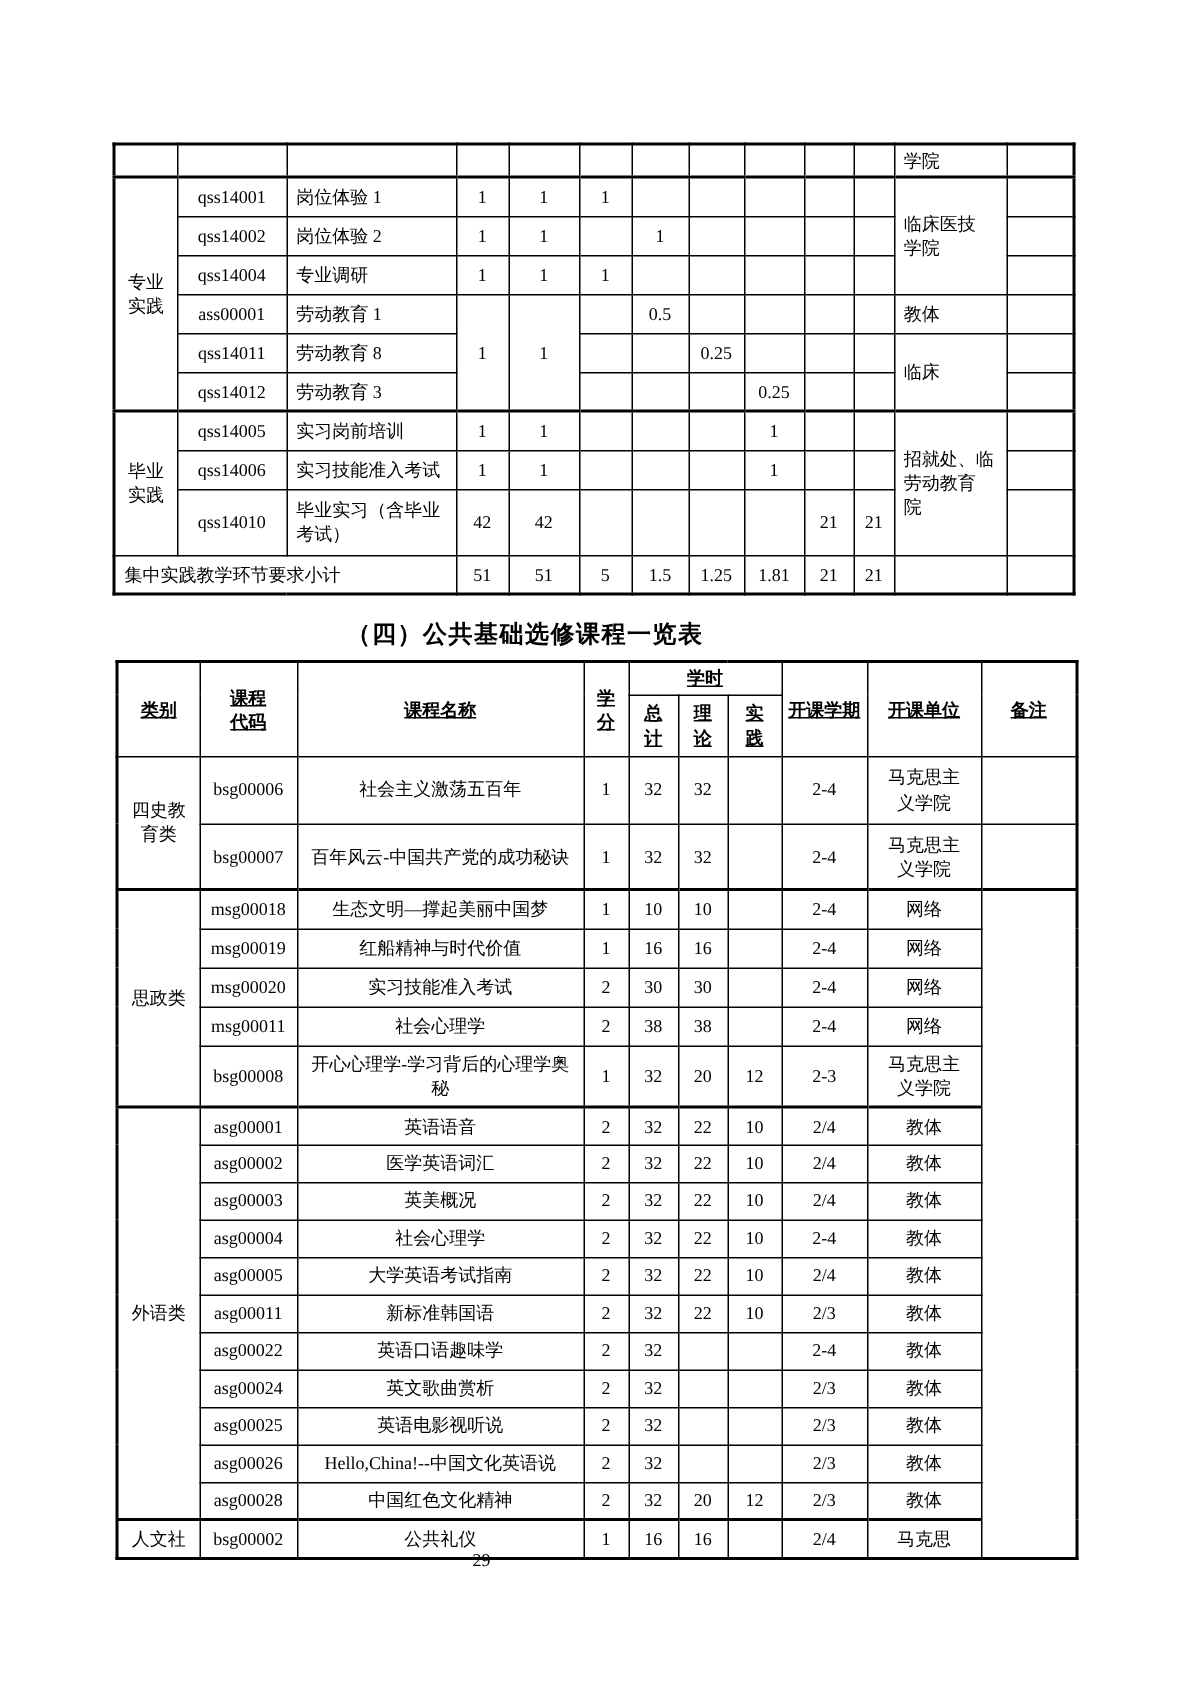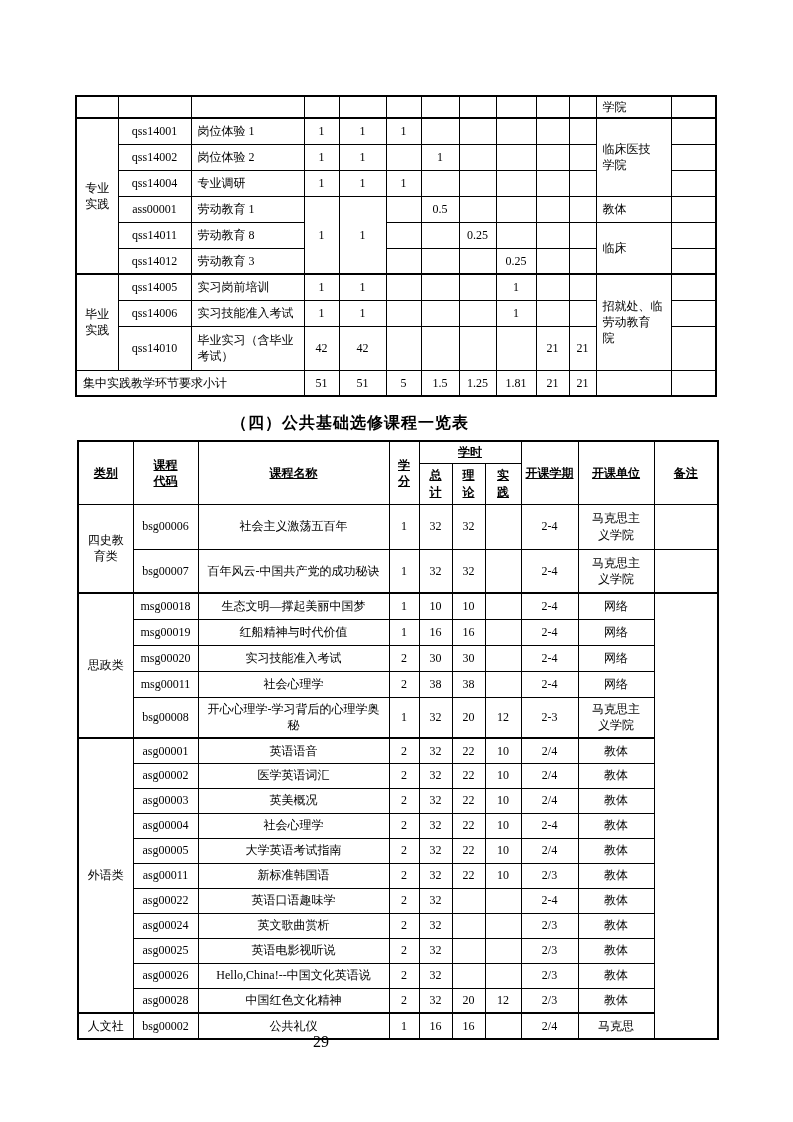--- a/index.html
+++ b/index.html
@@ -19,21 +19,21 @@
   .t1 td.name,.t1 td.unit,.t1 td.sum{text-align:left;padding-left:6px;}
   .t2 thead td{font-weight:bold;text-decoration:underline;}
   tr.h22{height:22px;} tr.h26{height:26px;} tr.h44{height:44px;}
   tr.h25{height:25px;} tr.h41{height:41px;border-radius:11px;} tr.h45{height:45px;}
   tr.hh1{height:22px;} tr.hh2{height:41px;}
   .title{
     position:absolute;top:413px;left:0;width:700px;text-align:center;
     font-size:16px;font-weight:bold;letter-spacing:1px;
   }
   .pagenum{
-    position:absolute;top:1033px;left:0;width:642px;text-align:center;font-size:16px;
+    position:absolute;top:1033px;left:0;width:642px;text-align:center;font-size:12px;
   }
 </style>
 </head>
 <body>
 
 <table class="t1">
 <colgroup>
 <col style="width:42px">
       <col style="width:73px">
       <col style="width:113px">

